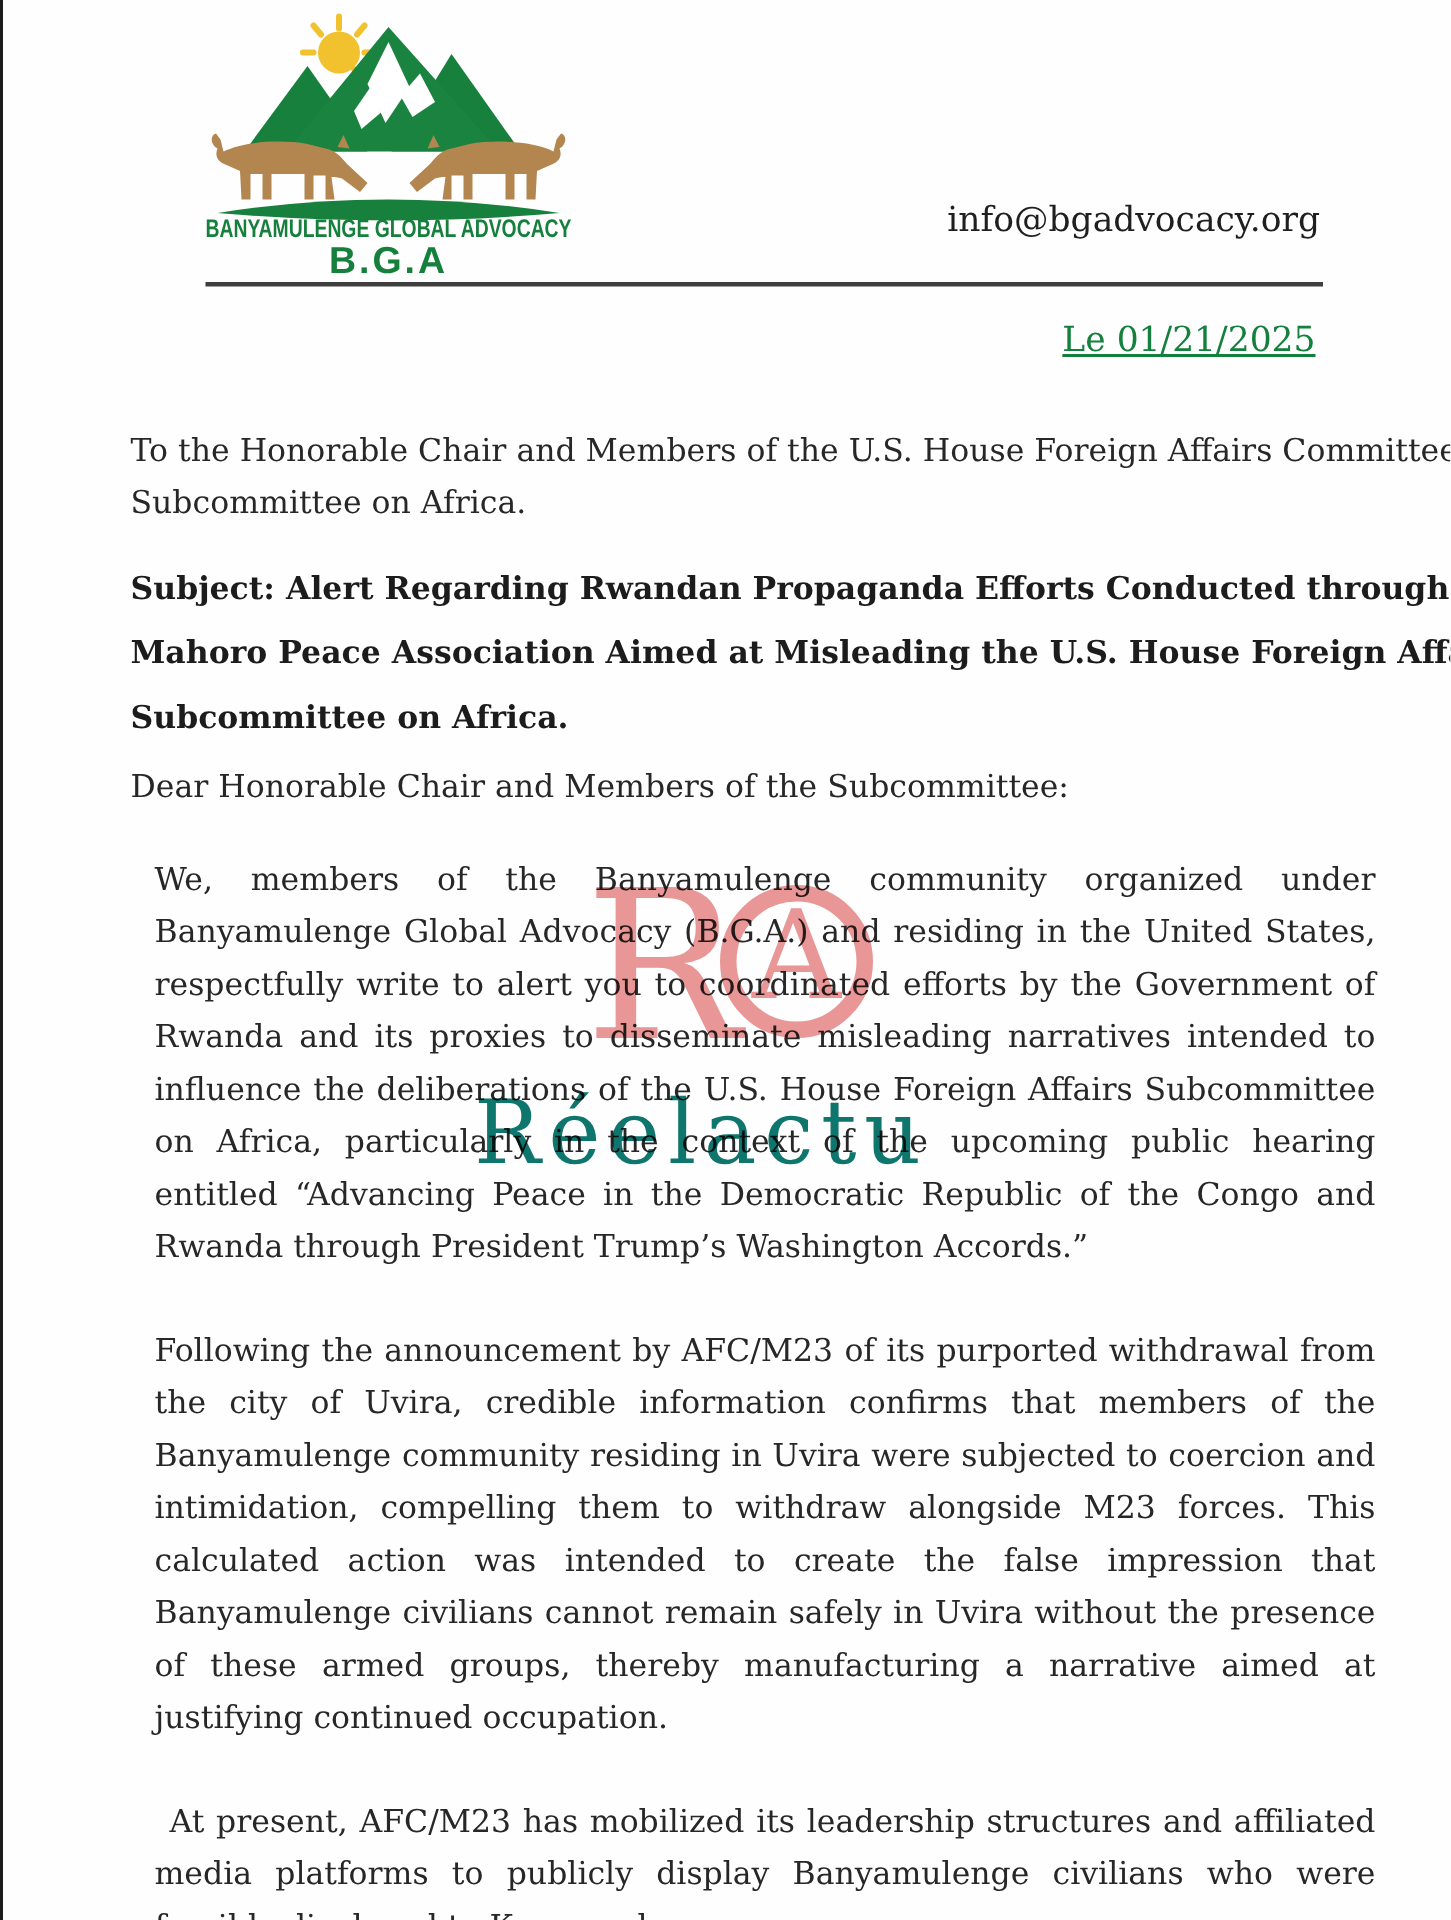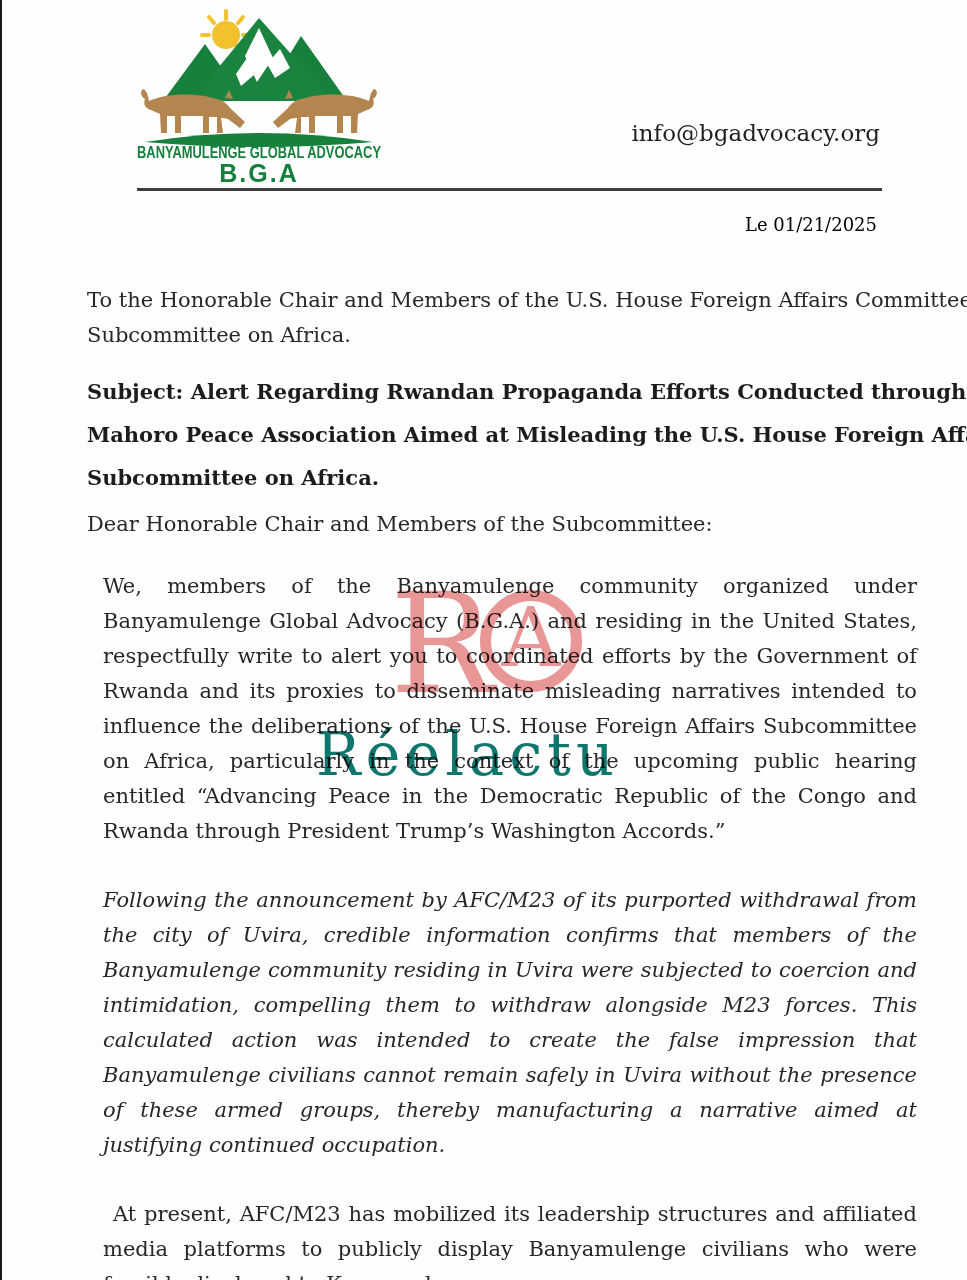--- a/index.html
+++ b/index.html
@@ -4,34 +4,34 @@
 <style>
   html,body { margin:0; padding:0; background:#ffffff; }
   .page {
     position:relative; width:967px; height:1280px;
     background:#fefefe; overflow:hidden; box-sizing:border-box;
     border-left:2px solid #1b1b1b;
     font-family:"DejaVu Serif", serif; color:#272727;
   }
   
   .logo { position:absolute; left:131px; top:6px; width:252px; height:186px; }
-  .contact { position:absolute; top:118px; right:87px; text-align:right;
+  .contact { position:absolute; top:132px; right:87px; text-align:right;
              font-size:23px; line-height:30px; color:#1f1f1f; }
   .rule { position:absolute; left:135px; top:188px; width:745px; height:3px; background:#3e3e3e; }
-  .date { position:absolute; top:214px; right:90px; font-size:18px; color:#000000; }
+  .date { position:absolute; top:214px; right:90px; font-size:23px; color:#15803d;text-decoration:underline; }
   
   .body { position:absolute; left:85px; top:283px; width:846px;
           font-size:21px; line-height:35px; }
   .recipient div { white-space:nowrap; }
   .subject { margin-top:17px; font-weight:bold; line-height:43px; color:#1c1c1c; }
   .subject div { white-space:nowrap; }
   .salutation { margin-top:8px; }
   p.para { margin:16px; text-align:justify; }
   .p1 { margin-top:27px !important; }
-  .p2 { margin-top:34px !important;font-style:italic; }
+  .p2 { margin-top:34px !important; }
   .p3 { margin-top:34px !important; text-indent:10px; }
   
   .watermark { position:absolute; inset:0; pointer-events:none; mix-blend-mode:multiply; }
   .wm-mono { position:absolute; left:388px; top:576px; display:flex; align-items:flex-start;
              color:#ea9797; }
   .wm-r { font-size:138px; line-height:1; }
   .wm-circle { width:102px; height:102px; box-sizing:border-box; margin-left:-14px; margin-top:14px;
                border:11px solid #ea9797; border-radius:50%;
                display:flex; align-items:center; justify-content:center; }
   .wm-a { font-size:82px; line-height:1; transform:translateY(-3px); }

